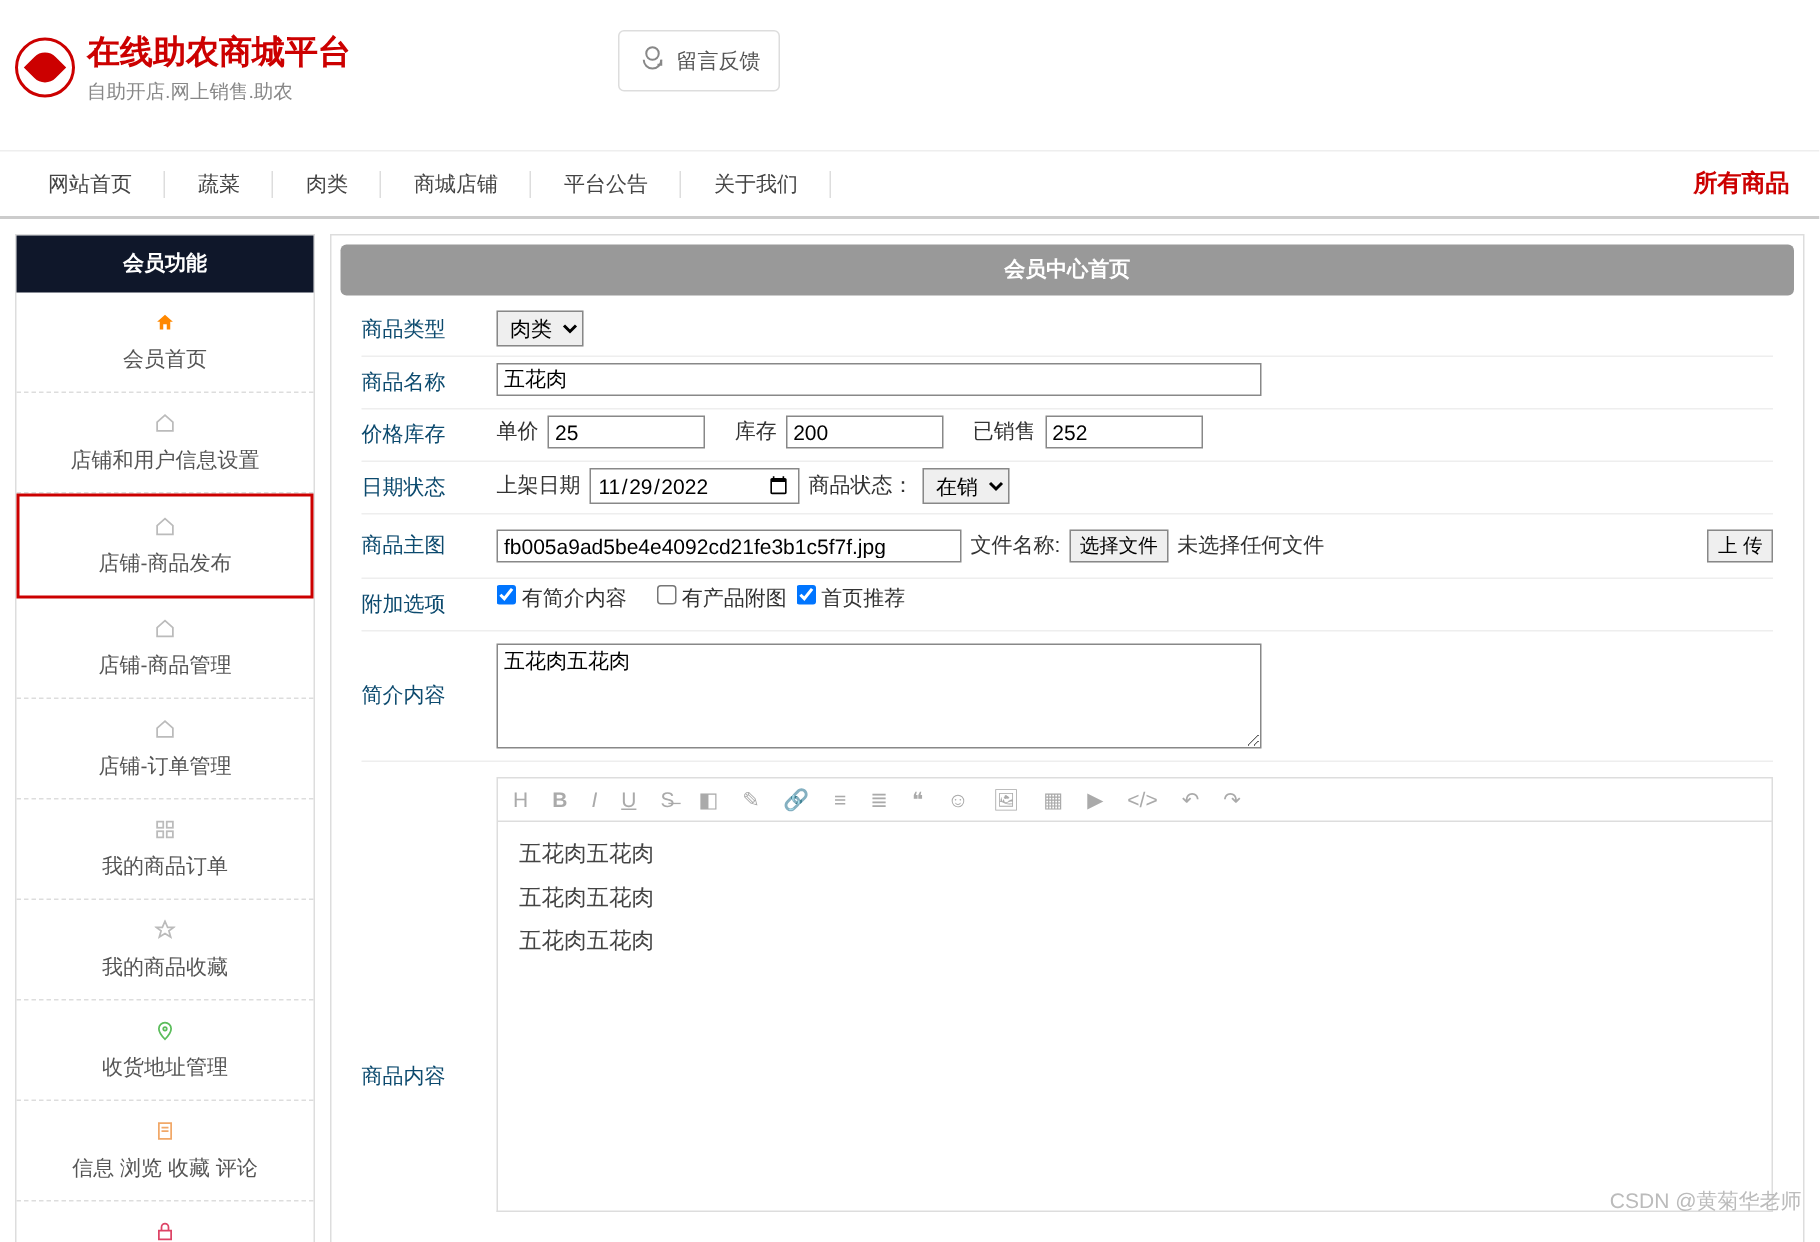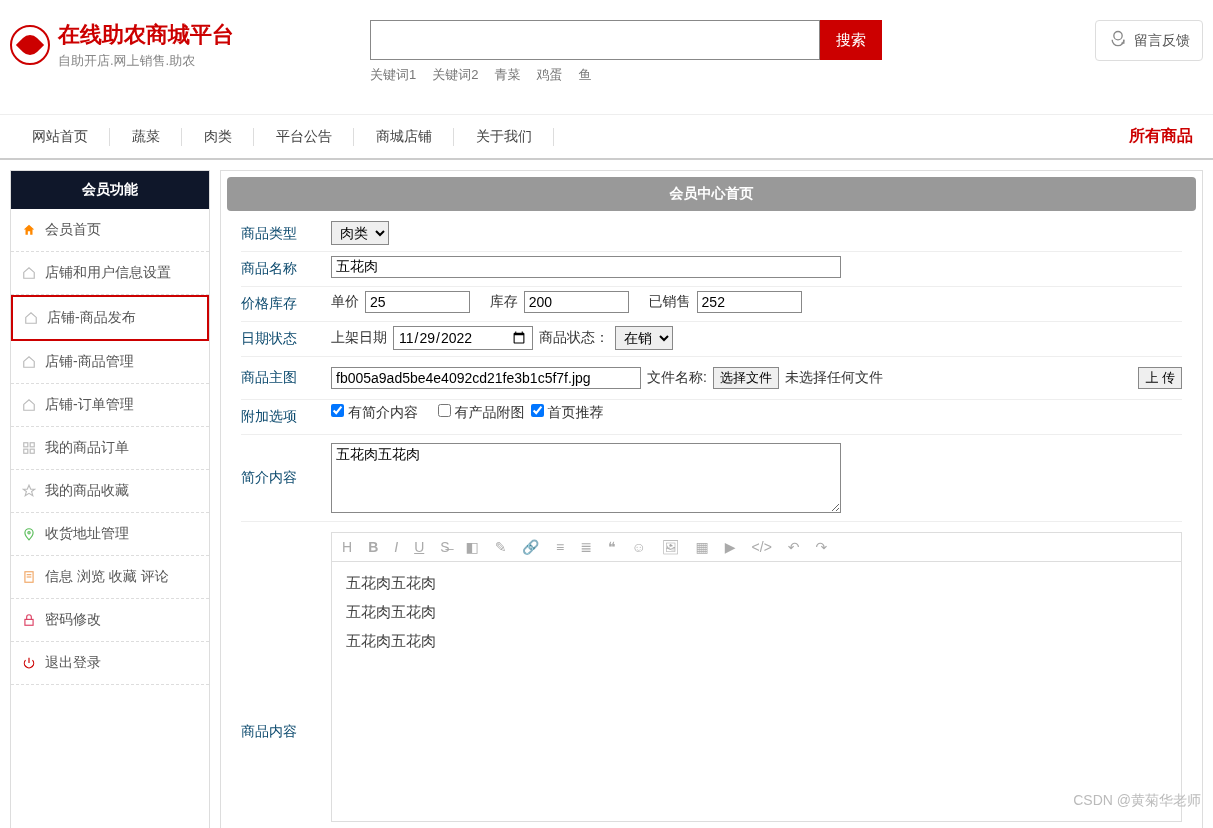--- a/index.html
+++ b/index.html
@@ -19,21 +19,21 @@
 .keywords a { color: #777; text-decoration: none; margin-right: 16px; }
 .feedback-area { width: 150px; display: flex; justify-content: flex-end; }
 .feedback-btn { border: 1px solid #ddd; border-radius: 4px; padding: 8px 12px; display: flex; align-items: center; gap: 6px; color: #555; cursor: pointer; }
 .nav { border-top: 1px solid #eee; border-bottom: 2px solid #ccc; padding: 0 10px; display: flex; align-items: center; height: 46px; margin-top: 20px; }
 .nav-item { padding: 0 22px; height: 46px; display: flex; align-items: center; color: #444; cursor: pointer; position: relative; }
 .nav-item.sep::after { content: ""; position: absolute; right: 0; width: 1px; height: 18px; background: #ddd; }
 .nav-right { margin-left: auto; color: #cc0000; font-weight: bold; font-size: 16px; padding-right: 10px; }
 .main { display: flex; gap: 10px; padding: 10px; }
 .sidebar { width: 200px; border: 1px solid #ddd; }
 .sidebar-header { background: #0f172a; color: #fff; text-align: center; padding: 10px 0; font-weight: bold; }
-.menu-item { display: flex; align-items: center; gap: 8px; padding: 12px 10px; border-bottom: 1px dashed #ddd; color: #555; cursor: pointer; }
+.menu-item { display: flex; align-items: center; gap: 8px; padding: 12px 10px; border-bottom: 1px dashed #ddd; color: #555; cursor: pointer; flex-direction: column; }
 .menu-item.active { border: 2px solid #cc0000 !important; }
 .menu-item .ico { width: 16px; height: 16px; display: inline-flex; align-items: center; justify-content: center; }
 .content { flex: 1; border: 1px solid #ddd; }
 .content-header { background: #999; color: #fff; text-align: center; padding: 8px 0; margin: 6px; border-radius: 4px; font-weight: bold; }
 .form-area { padding: 0 20px 20px 20px; }
 .form-row { display: flex; align-items: flex-start; border-bottom: 1px solid #eee; padding: 4px 0; }
 .form-label { width: 90px; padding: 4px 0; color: #0c4a6e; }
 .form-control { flex: 1; display: flex; align-items: center; gap: 6px; flex-wrap: wrap; }
 select, input[type=text], input[type=date], textarea { border: 1px solid #888; padding: 2px 4px; font-family: inherit; font-size: inherit; }
 .name-input { width: 510px; }
@@ -52,48 +52,41 @@
 <body>
 
 <div class="header">
   <div class="logo-area">
     <span class="logo-circle"></span>
     <div class="logo-texts">
       <span class="logo-title">在线助农商城平台</span>
       <span class="logo-sub">自助开店.网上销售.助农</span>
     </div>
   </div>
-  <div class="search-area">
-    <div class="search-box">
-      <input class="search-input" type="text" style="">
-      <button class="search-btn">搜索</button>
-    </div>
-    <div class="keywords"><a href="#">关键词1</a><a href="#">关键词2</a><a href="#">青菜</a><a href="#">鸡蛋</a><a href="#">鱼</a></div>
-  </div>
   <div class="feedback-area">
     <div class="feedback-btn">
       <span class="ico">
         <svg width="20" height="20" viewBox="0 0 24 24" fill="none" stroke="#888" stroke-width="1.6">
             <circle cx="12" cy="8" r="5"></circle>
             <path d="M5 13a7 7 0 0 0 14 0"></path>
             <path d="M19 13v4h-3"></path>
           </svg>
       </span>
       <span>留言反馈</span>
     </div>
   </div>
 </div>
 
 <div class="nav">
   <div id="nav-items" style="display:flex">
       <div class="nav-item sep">网站首页</div>
       <div class="nav-item sep">蔬菜</div>
       <div class="nav-item sep">肉类</div>
+      <div class="nav-item sep">商城店铺</div>
       <div class="nav-item sep">平台公告</div>
-      <div class="nav-item sep">商城店铺</div>
       <div class="nav-item sep">关于我们</div>
     </div>
   <span class="nav-right">所有商品</span>
 </div>
 
 <div class="main">
   <div class="sidebar">
     <div class="sidebar-header">会员功能</div>
     <div id="menu">
         <div class="menu-item">

